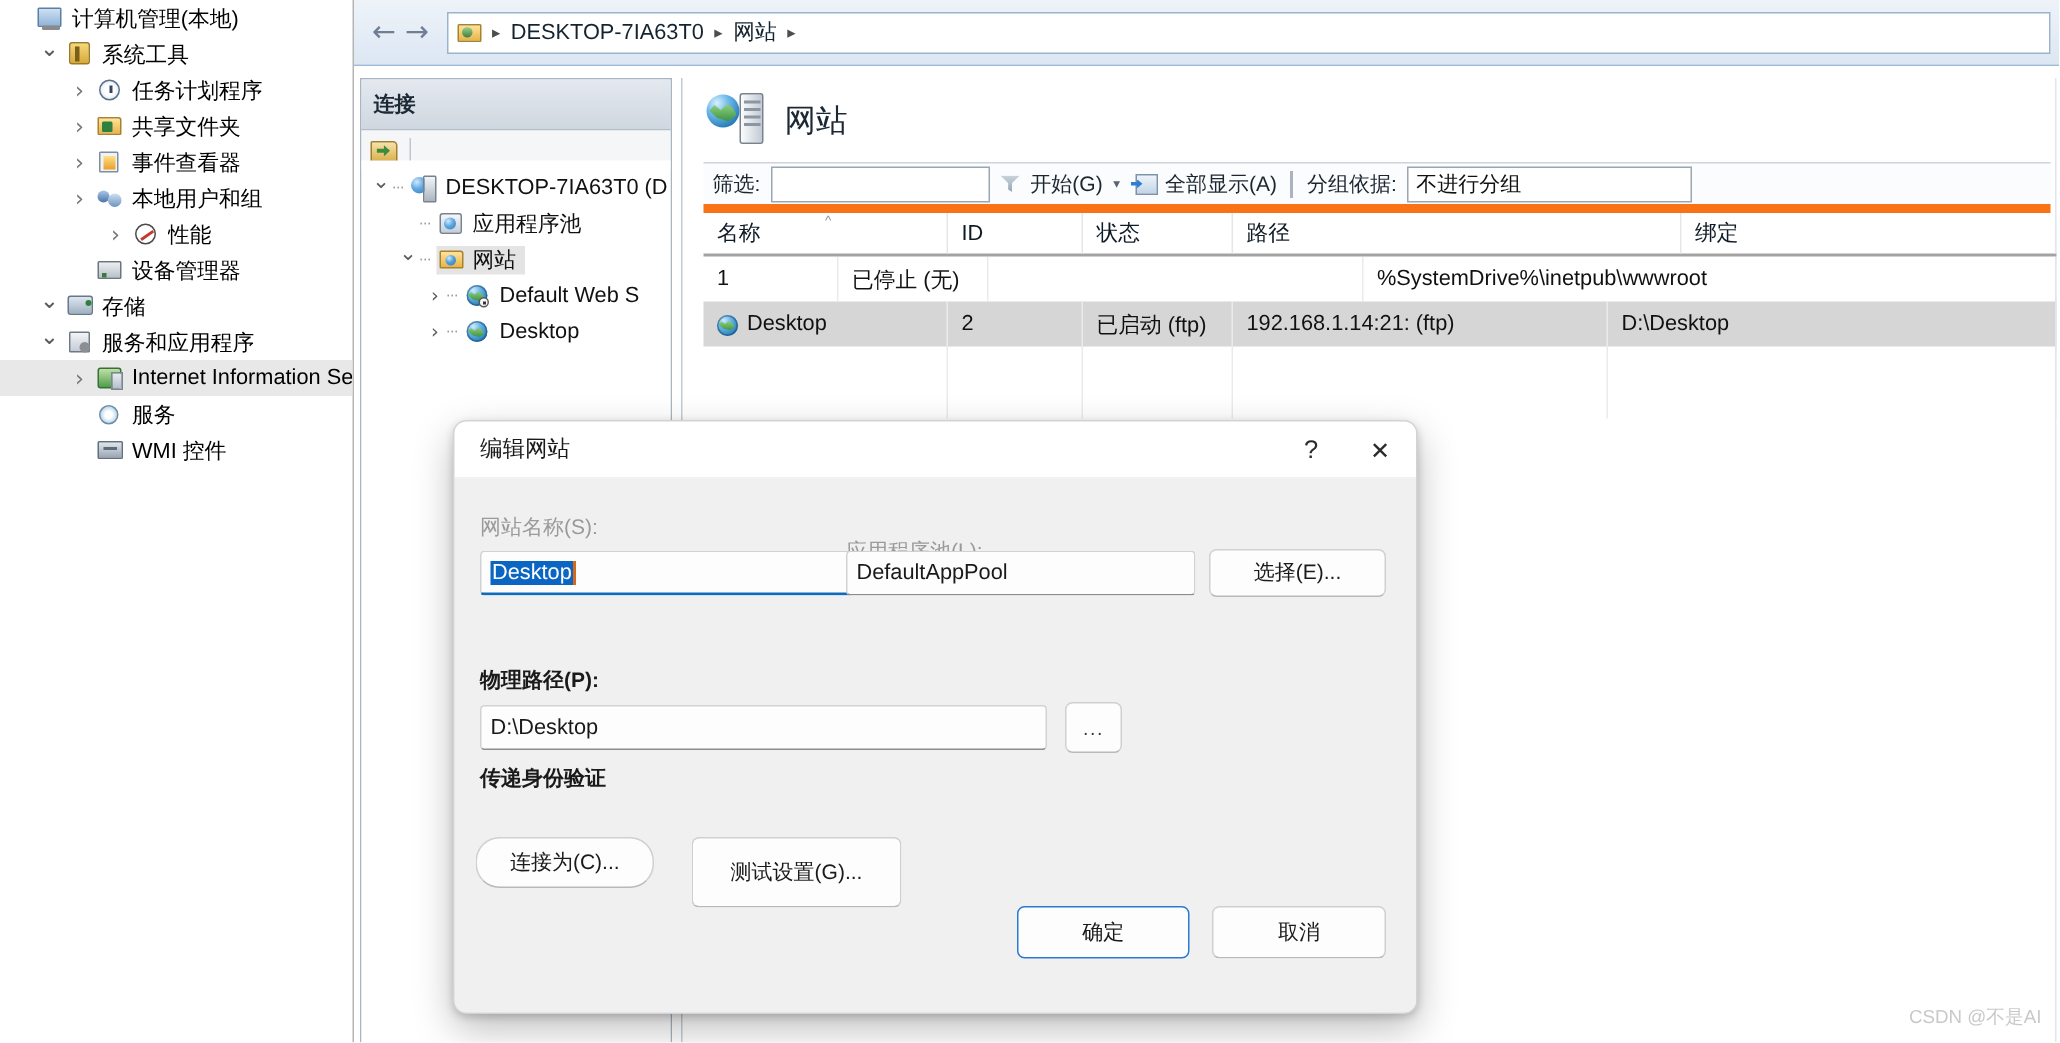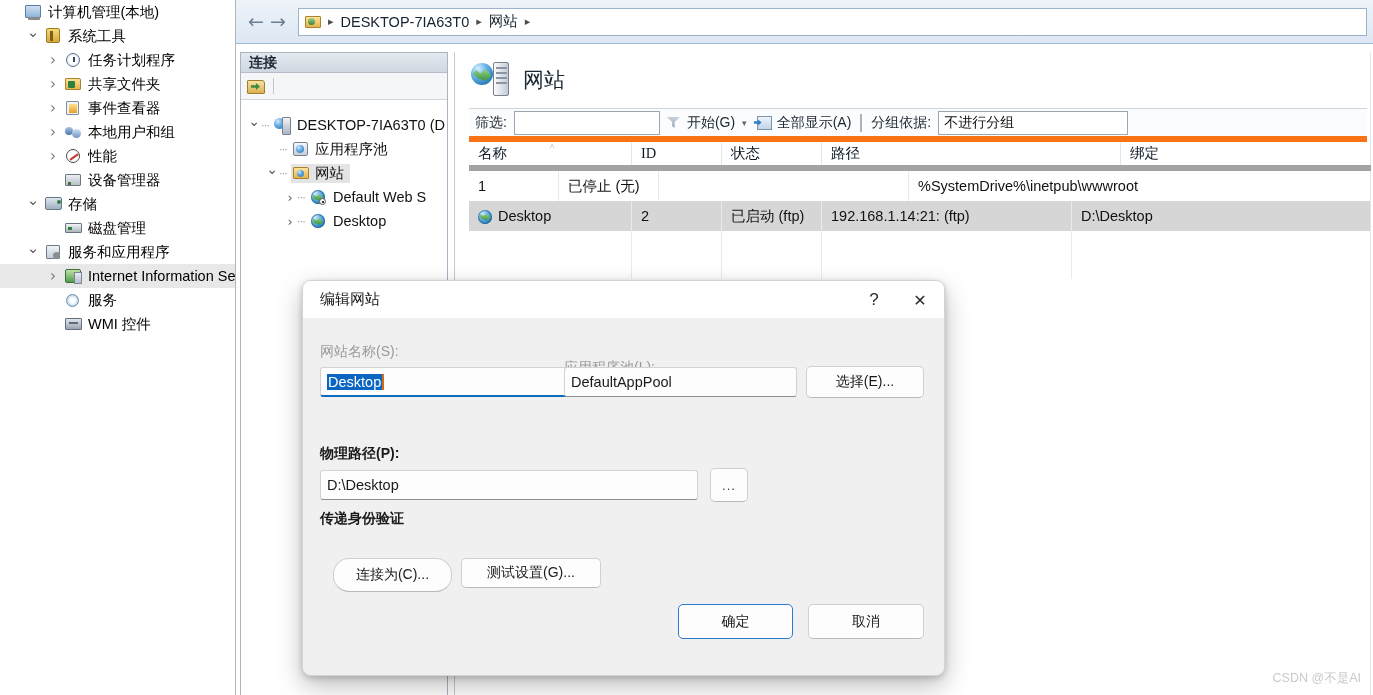--- a/index.html
+++ b/index.html
@@ -100,21 +100,21 @@
 
   
   #iis-body { position:absolute; left:0; top:44px; right:0; bottom:0; background:#fff; }
 
   
   #conn-pane {
     position:absolute; left:4px; top:8px; width:208px; bottom:0;
     background:#ffffff; border:1px solid #a7b4c2; border-bottom:none;
   }
   #conn-title {
-    height:20px; background:linear-gradient(#e4e9ef,#cfd7e0);
+    height:34px; background:linear-gradient(#e4e9ef,#cfd7e0);
     border-bottom:1px solid #b4bdc8;
     display:flex; align-items:center; padding-left:8px;
     font-weight:bold; font-size:14px; color:#1d2a36;
   }
   #conn-toolbar {
     height:27px; background:#f4f6f8; border-bottom:1px solid #cfd6dd;
     display:flex; align-items:center; padding-left:6px; gap:8px;
   }
   .tb-connect-ic { width:18px;height:16px;position:relative;}
   .tb-connect-ic::before{content:"";position:absolute;inset:2px 0 0 0;background:linear-gradient(#f6e2a8,#dcb14f);border:1px solid #a27f2e;border-radius:1px 3px 1px 1px;}
@@ -193,21 +193,21 @@
   .showall-ic::after{content:"";position:absolute;left:0;top:4px;width:8px;height:6px;background:#2f7fd0;
      clip-path:polygon(0 30%,55% 30%,55% 0,100% 50%,55% 100%,55% 70%,0 70%);}
   .fb-sep { width:2px; height:18px; background:#aab4be; margin:0 2px; }
   #groupby-box {
     width:190px; height:24px; border:1px solid #9aa6b2; background:#fff;
     display:flex; align-items:center; padding-left:5px; font-size:14px; color:#111;
   }
 
   
   #site-table { margin-left:14px; }
-  .st-head { display:flex; height:29px; background:#ffffff; border-bottom:6px solid #a3a3a3; position:relative;font-family:Liberation Serif, serif;}
+  .st-head { display:flex; height:29px; background:#ffffff; border-bottom:2px solid #a3a3a3; position:relative;}
   .st-head .cell { border-right:1px solid #e3e7eb; display:flex; align-items:center; padding-left:9px;
      font-size:14.5px; color:#0e1a26; position:relative;}
   .sortmark { position:absolute; left:50%; top:0px; font-size:9px; color:#8b96a1; }
   .st-row { display:flex; height:30px; align-items:stretch; }
   .st-row.selected { background:#d6d6d6; }
   .st-row .cell { border-right:1px solid #e8ebee; display:flex; align-items:center; padding-left:9px;
      font-size:14.5px; color:#111; overflow:hidden; white-space:nowrap;}
   .st-row .cell.namecell { gap:5px; padding-left:7px; }
   .cell-ic { width:17px; min-width:17px; height:17px; position:relative; }
   .st-empty { display:flex; height:48px; }
@@ -301,47 +301,40 @@
           </span>
           <span class="tlabel">事件查看器</span>
         </div>
         <div class="tree-row" style="padding-left: 44px;">
           <span class="tw chev-right"></span>
           <span class="ticon">
             <span class="ic-users"></span>
           </span>
           <span class="tlabel">本地用户和组</span>
         </div>
-        <div class="tree-row" style="padding-left: 44px;">
+        <div class="tree-row" style="padding-left: 68px;">
           <span class="tw chev-right"></span>
           <span class="ticon">
             <span class="ic-perf"></span>
           </span>
           <span class="tlabel">性能</span>
         </div>
         <div class="tree-row" style="padding-left: 44px;">
           <span class="tw"></span>
           <span class="ticon">
             <span class="ic-device"></span>
           </span>
           <span class="tlabel">设备管理器</span>
         </div>
         <div class="tree-row" style="padding-left: 24px;">
           <span class="tw chev-down"></span>
           <span class="ticon">
             <span class="ic-storage"></span>
           </span>
           <span class="tlabel">存储</span>
-        </div>
-        <div class="tree-row" style="padding-left: 44px;">
-          <span class="tw"></span>
-          <span class="ticon">
-            <span class="ic-disk"></span>
-          </span>
-          <span class="tlabel">磁盘管理</span>
         </div>
         <div class="tree-row" style="padding-left: 24px;">
           <span class="tw chev-down"></span>
           <span class="ticon">
             <span class="ic-services-app"></span>
           </span>
           <span class="tlabel">服务和应用程序</span>
         </div>
         <div class="tree-row sel" style="padding-left: 44px;">
           <span class="tw chev-right"></span>
@@ -562,22 +555,22 @@
 
       <div class="dlg-label" style="position:absolute;left:261px;top:40px;">应用程序池(L):</div>
       <div class="dlg-input" style="position:absolute;left:261px;top:48px;width:233px;">DefaultAppPool</div>
       <div class="dlg-button" style="position:absolute;left:503px;top:47px;width:118px;height:32px;">选择(E)...</div>
 
       <div class="dlg-label-dark" style="position:absolute;left:17px;top:126px;">物理路径(P):</div>
       <div class="dlg-input" style="position:absolute;left:17px;top:151px;width:378px;">D:\Desktop</div>
       <div class="dlg-button" style="position:absolute;left:407px;top:149px;width:38px;height:34px;letter-spacing:1px;font-size:13px;color:#3a3a3a;">...</div>
 
       <div class="dlg-label-dark" style="position:absolute;left:17px;top:191px;">传递身份验证</div>
-      <div class="dlg-button" style="position:absolute;left:30px;top:239px;width:119px;height:34px;border-radius:16px;">连接为(C)...</div>
-      <div class="dlg-button" style="position:absolute;left:158px;top:239px;width:140px;height:30px;">测试设置(G)...</div>
+      <div class="dlg-button" style="position:absolute;left:14px;top:239px;width:119px;height:34px;border-radius:16px;">连接为(C)...</div>
+      <div class="dlg-button" style="position:absolute;left:158px;top:239px;width:140px;height:47px;">测试设置(G)...</div>
 
       <div class="dlg-button primary" style="position:absolute;left:375px;top:285px;width:115px;height:35px;">确定</div>
       <div class="dlg-button" style="position:absolute;left:505px;top:285px;width:116px;height:35px;">取消</div>
     </div>
   </div>
 
   <div id="csdn-wm">CSDN @不是AI</div>
 </div>
 
 </body></html>

